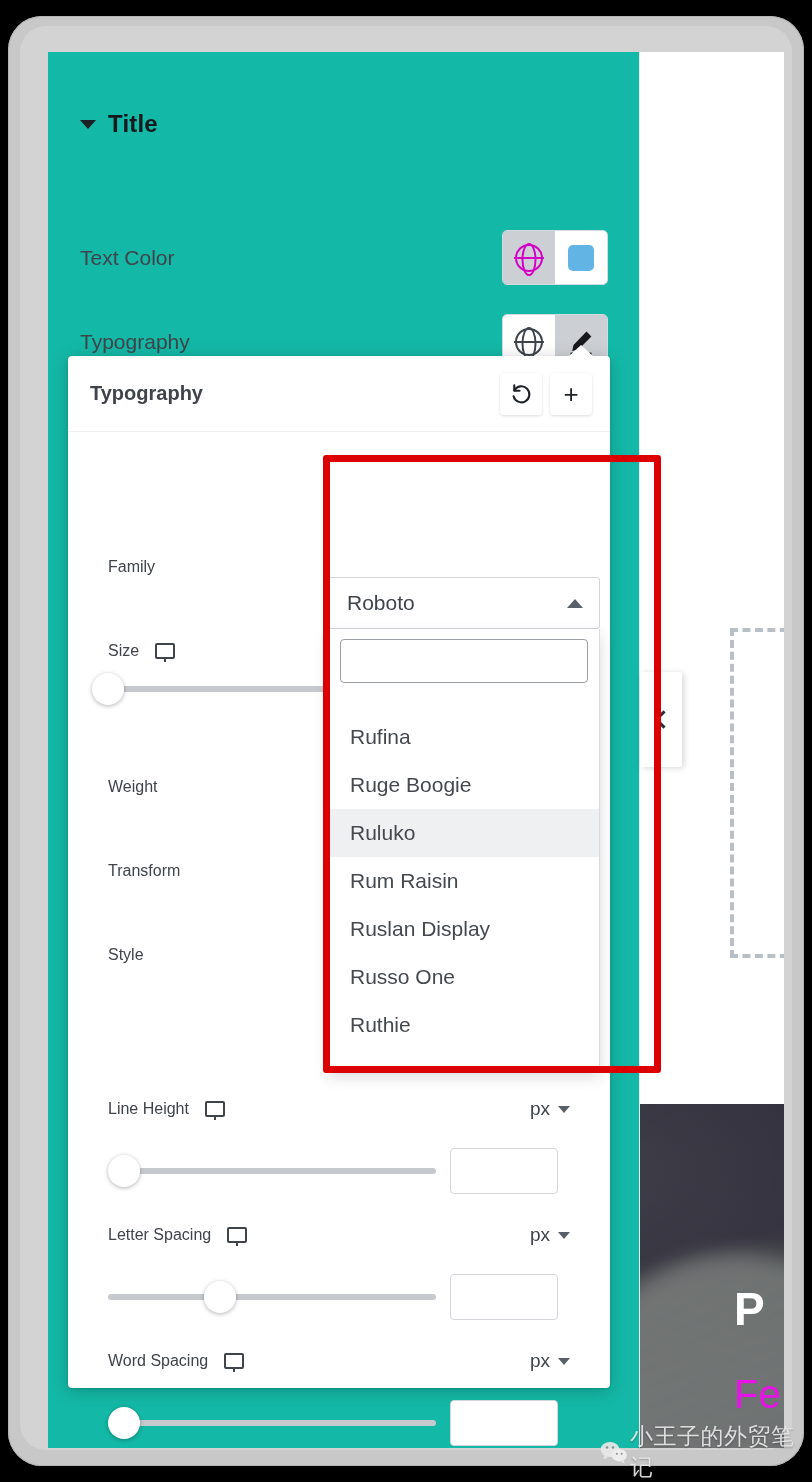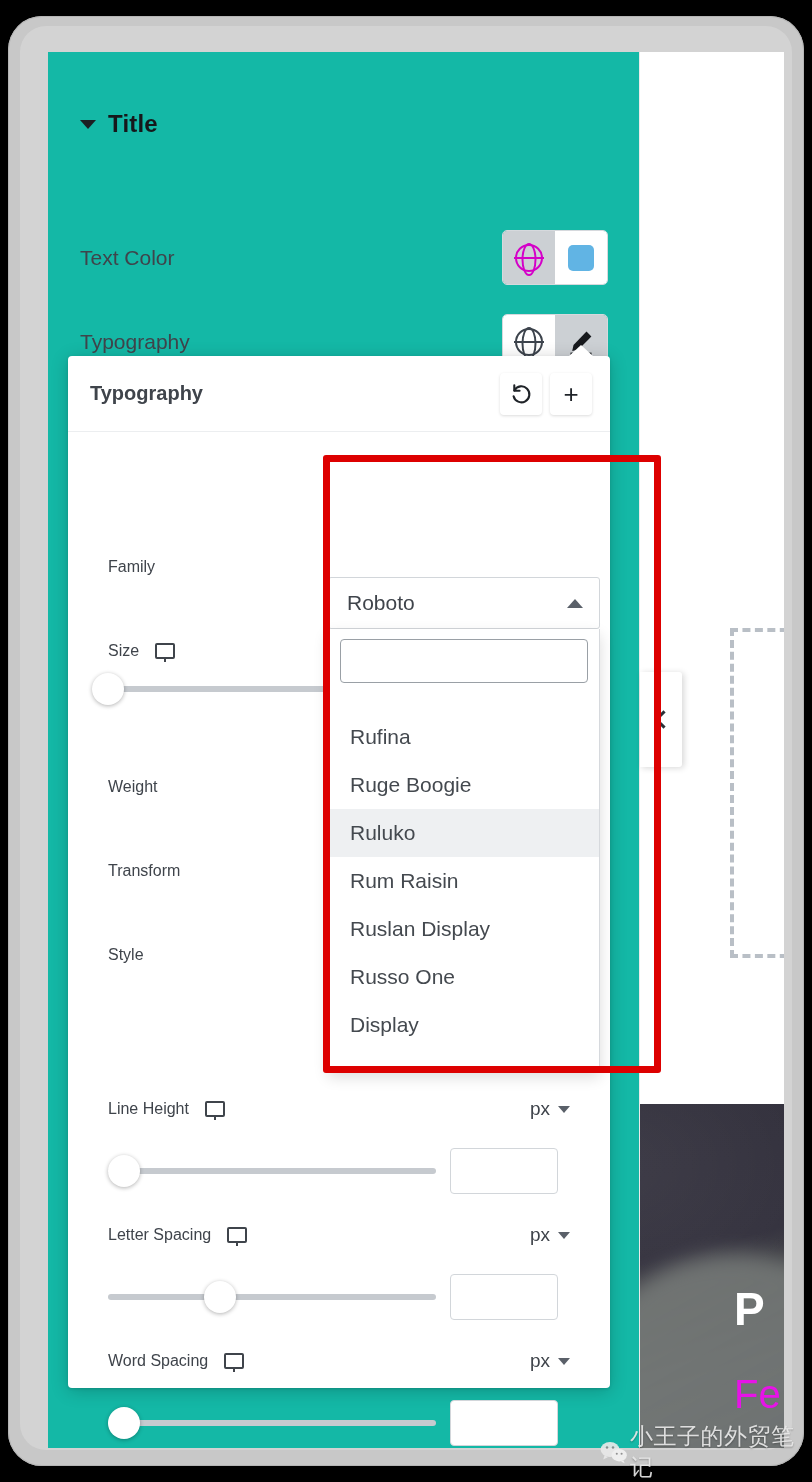--- a/index.html
+++ b/index.html
@@ -505,21 +505,21 @@
                   <div class="font-option">
                     <span>Rum Raisin</span>
                   </div>
                   <div class="font-option">
                     <span>Ruslan Display</span>
                   </div>
                   <div class="font-option">
                     <span>Russo One</span>
                   </div>
                   <div class="font-option">
-                    <span>Display</span>
+                    <span>Ruthie</span>
                   </div>
                   <div class="font-option">
                     <span>Rye</span>
                   </div>
                 </div>
             </div>
           </div>
 
         </div>
       </div>

